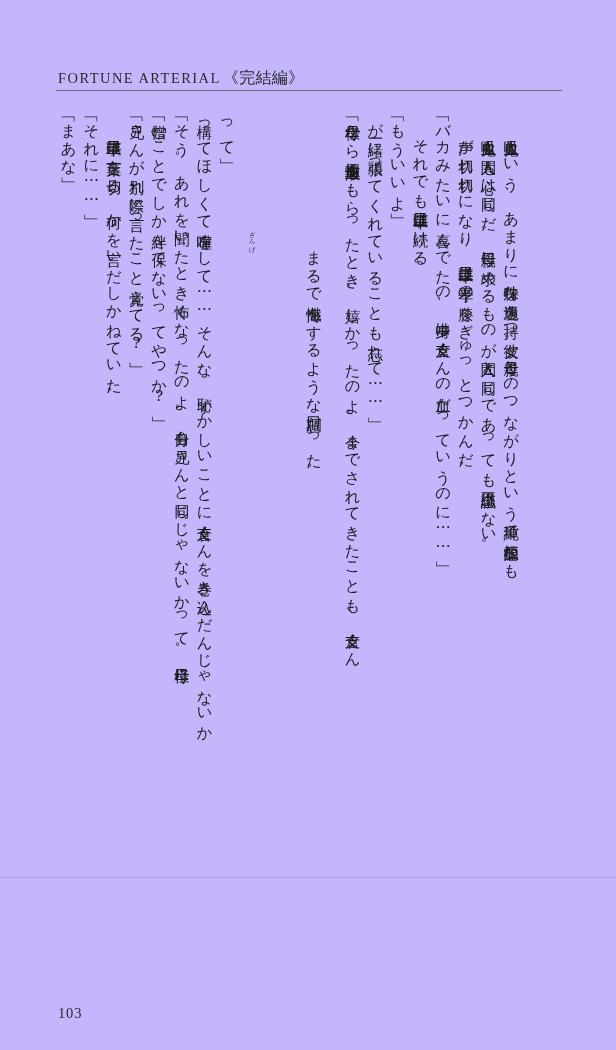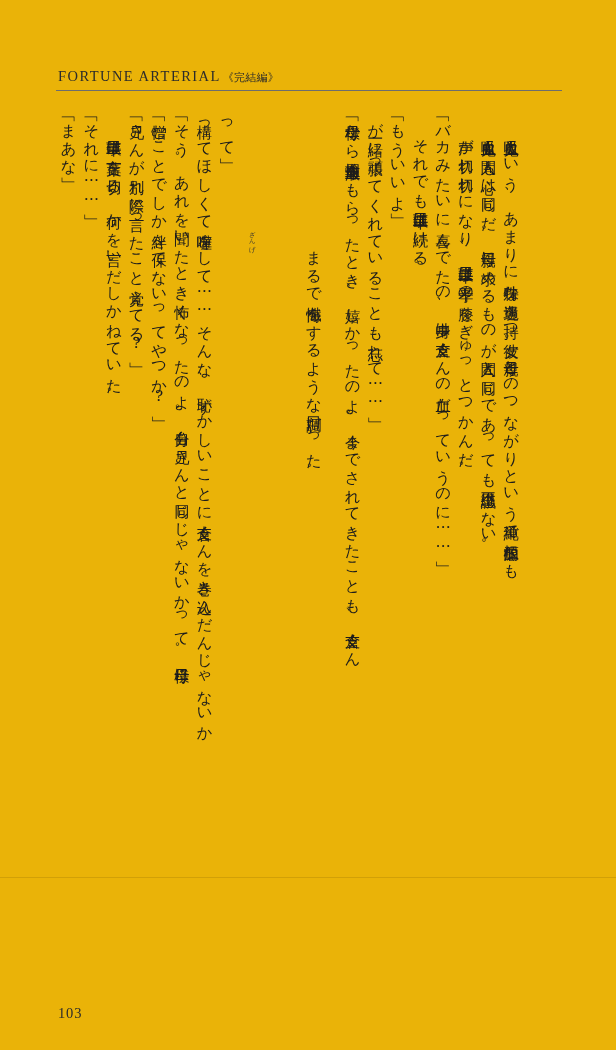--- a/index.html
+++ b/index.html
@@ -12,21 +12,21 @@
     height: 1050px;
     font-family: "Liberation Serif", serif;
     color: #1a1a1a;
     position: relative;
     overflow: hidden;
   }
 
   .page {
     position: absolute;
     inset: 0;
-    background: #eab308;
+    background: #c4b5fd;
   }
 
   
   .header {
     position: absolute;
     top: 68px;
     left: 58px;
     font-family: "Liberation Serif", serif;
     font-size: 14.5px;
     letter-spacing: 0.09em;
@@ -35,21 +35,21 @@
     display: flex;
     align-items: baseline;
     gap: 2px;
   }
   .header .title-en {
     font-size: 14.5px;
     letter-spacing: 0.10em;
   }
   .header .title-jp {
     font-family: Liberation Serif, serif;
-    font-size: 11px;
+    font-size: 16px;
     letter-spacing: 0.02em;
   }
   .header-rule {
     position: absolute;
     top: 90px;
     left: 56px;
     width: 506px;
     height: 1px;
     background: #6d6d6d;
   }

